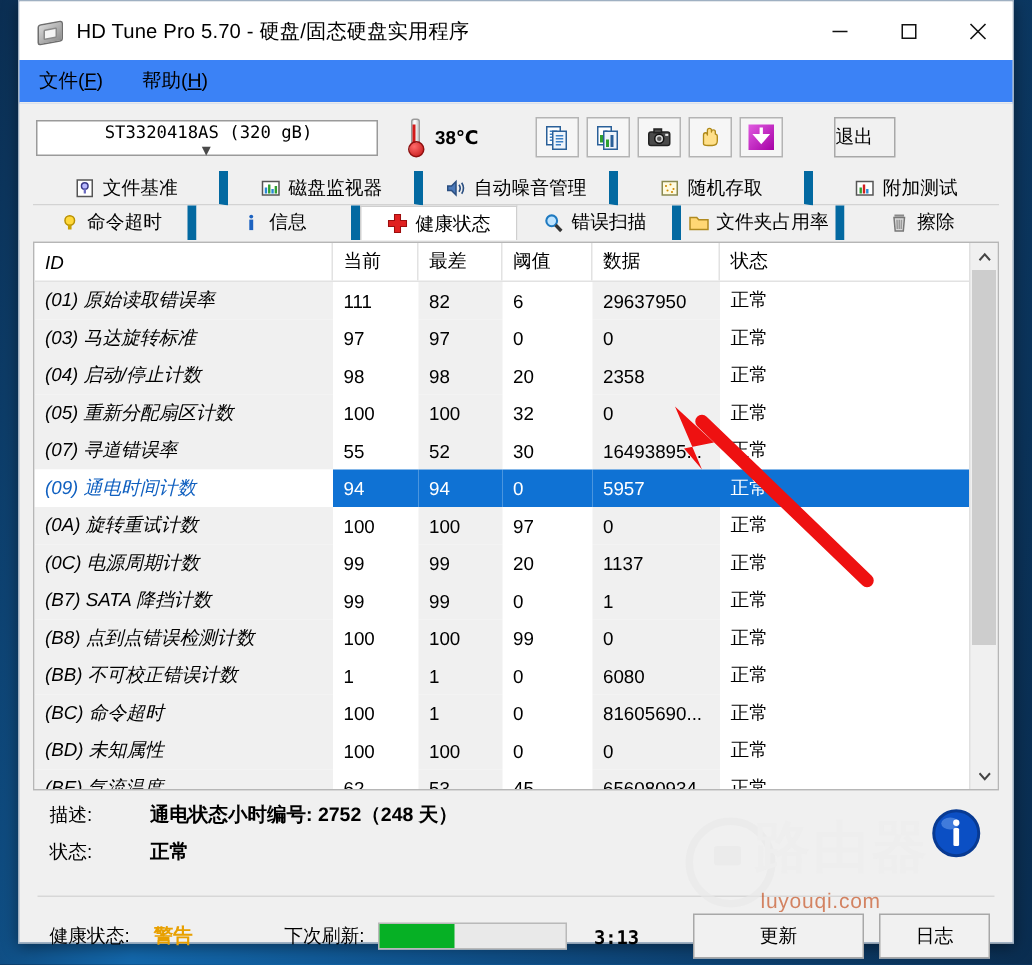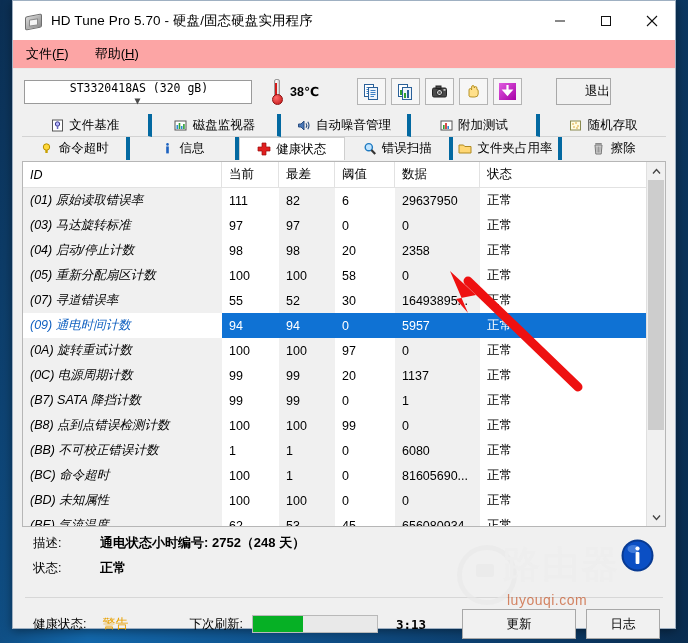--- a/index.html
+++ b/index.html
@@ -23,50 +23,50 @@
   }
   .app-icon .disk:after{
     content:"";position:absolute;left:3px;top:3px;width:7px;height:5px;
     background:#f4f4f4;border:1px solid #8a8a8a;border-radius:1px;
   }
   .title-text{font-size:13.5px;color:#000;letter-spacing:.1px;}
   .wbtns{position:absolute;right:0;top:0;height:39px;display:flex;}
   .wbtn{width:46px;height:39px;display:flex;align-items:center;justify-content:center;cursor:default;}
   .wbtn svg{display:block;}
   
-  .menubar{height:28px;background:#fca5a5;display:flex;align-items:center;padding-left:11px;border-bottom:1px solid #ebebeb;}
+  .menubar{height:28px;background:#3b82f6;display:flex;align-items:center;padding-left:11px;border-bottom:1px solid #ebebeb;}
   .menu-item{font-size:13px;color:#000;padding:3px 12px 4px 2px;margin-right:12px;}
   .menu-item u{text-decoration:underline;}
   
   .toolbar{height:45px;background:#f0f0f0;display:flex;align-items:center;padding-left:11px;position:relative;}
   .drivesel{
     width:228px;height:24px;background:#fff;border:1px solid #9a9a9a;
     display:flex;align-items:center;justify-content:space-between;
     font-family:"DejaVu Sans Mono","Liberation Mono",monospace;font-size:11.5px;color:#000;
     padding:0 4px 0 6px;box-sizing:border-box;flex-direction:column;
   }
   .drivesel .chev{color:#4a4a4a;font-size:10px;padding-right:3px;}
   .thermo{margin-left:17px;width:14px;height:26px;position:relative;}
   .thermo .stem{position:absolute;left:5px;top:0;width:4px;height:17px;background:linear-gradient(90deg,#e2e2e2,#fff 40%,#c9c9c9);border:1px solid #9b9b9b;border-radius:2px 2px 0 0;}
   .thermo .merc{position:absolute;left:6px;top:4px;width:2px;height:14px;background:#d21a1a;}
   .thermo .bulb{position:absolute;left:3px;top:15px;width:9px;height:9px;border-radius:50%;background:radial-gradient(circle at 35% 30%,#ff6a6a,#c11414);border:1px solid #8e0f0f;}
   .temp{font-size:12.5px;font-weight:bold;margin-left:7px;color:#000;}
   .tbtns{display:flex;margin-left:38px;gap:5px;}
   .tbtn{width:29px;height:27px;border:1px solid #b4b4b4;background:#f6f6f6;display:flex;align-items:center;justify-content:center;box-sizing:border-box;}
   .exitbtn{
-    margin-left:34px;width:55px;height:27px;border:1px solid #a8a8a8;background:#f1f1f1;
-    display:flex;align-items:center;justify-content:flex-end;font-size:12.5px;color:#000;box-sizing:border-box;
+    margin-left:34px;width:41px;height:27px;border:1px solid #a8a8a8;background:#f1f1f1;
+    display:flex;align-items:center;justify-content:flex-start;font-size:12.5px;color:#000;box-sizing:border-box;
   }
   
   .tabwrap{padding:0 9px;background:#f0f0f0;}
   .tabrow{display:flex;height:23px;}
   .tab{
     flex:1;display:flex;align-items:center;justify-content:center;gap:5px;
     font-size:12.5px;color:#000;background:#f0f0f0;
-    border-right:4px solid #0369a1;box-sizing:border-box;
+    border-right:6px solid #0369a1;box-sizing:border-box;
   }
   .tabrow.row1 .tab{border-bottom:1px solid #d3d3d3;}
   .tab:last-child{border-right:none;}
   .tab.active{background:#ffffff;border-left:1px solid #cfcfcf;border-right:1px solid #cfcfcf;border-top:1px solid #cfcfcf;}
   .ticon{width:14px;height:14px;display:flex;align-items:center;justify-content:center;flex:0 0 14px;}
   
   .listbox{
     margin:1px 9px 0 9px;height:366px;background:#fff;border:1px solid #b6b6b6;
     position:relative;box-sizing:border-box;overflow:hidden;
   }
@@ -91,21 +91,21 @@
   
   .desc{margin:7px 9px 0 9px;position:relative;height:60px;}
   .drow{display:flex;align-items:baseline;margin-bottom:7px;}
   .dlabel{width:78px;font-size:12.5px;color:#000;padding-left:11px;box-sizing:border-box;}
   .dval{font-size:13px;font-weight:bold;color:#000;}
   .infoicon{position:absolute;right:12px;top:5px;width:33px;height:33px;}
   .sep{margin:3px 12px 0 12px;border-top:1px solid #d7d7d7;}
   
   .footer{display:flex;align-items:center;height:52px;padding-left:20px;position:relative;}
   .flabel{font-size:12.5px;color:#000;}
-  .warnval{font-size:13px;font-weight:normal;color:#e8a000;margin-left:16px;text-align:center;}
+  .warnval{font-size:13px;font-weight:bold;color:#e8a000;margin-left:16px;text-align:center;}
   .refreshlbl{font-size:12.5px;color:#000;margin-left:61px;}
   .pbar{width:126px;height:18px;background:#e9e9e9;border:1px solid #b9b9b9;margin-left:9px;box-sizing:border-box;}
   .pfill{height:100%;background:#06b025;}
   .ptime{font-size:12.5px;font-weight:bold;color:#000;margin-left:18px;font-family:"DejaVu Sans Mono","Liberation Mono",monospace;}
   .fbtn{
     height:30px;border:1px solid #a8a8a8;background:#f1f1f1;display:flex;align-items:center;justify-content:center;
     font-size:12.5px;color:#000;box-sizing:border-box;
   }
   .fbtn.update{width:114px;margin-left:36px;}
   .fbtn.log{width:74px;margin-left:10px;}
@@ -253,40 +253,40 @@
               <path d="M1.5 5 L4 5 L7 2 L7 11 L4 8 L1.5 8 Z" fill="#4a78b8" stroke="#2a4e80"></path>
               <path d="M9 4.2 Q10.6 6.5 9 8.8" stroke="#2a4e80" fill="none" stroke-width="1.1"></path>
               <path d="M10.8 2.8 Q13.2 6.5 10.8 10.2" stroke="#2a4e80" fill="none" stroke-width="1.1"></path>
             </svg>
         </span>
         <span>自动噪音管理</span>
       </div>
       <div class="tab">
         <span class="ticon">
           <svg width="13" height="13" viewBox="0 0 13 13">
-              <rect x="1" y="2" width="11" height="9" fill="#fff" stroke="#555"></rect>
-              <rect x="3" y="6" width="1.6" height="4" fill="#2fa02f"></rect>
-              <rect x="5.2" y="4" width="1.6" height="6" fill="#d02020"></rect>
-              <rect x="7.4" y="7" width="1.6" height="3" fill="#2a8ad4"></rect>
-            </svg>
-        </span>
-        <span>附加测试</span>
-      </div>
-      <div class="tab">
-        <span class="ticon">
-          <svg width="13" height="13" viewBox="0 0 13 13">
               <rect x="1.5" y="2" width="10" height="9" fill="#fffbe0" stroke="#8a8a50"></rect>
               <circle cx="4" cy="5" r=".7" fill="#d08a00"></circle>
               <circle cx="7" cy="4" r=".7" fill="#d08a00"></circle>
               <circle cx="9" cy="7" r=".7" fill="#d08a00"></circle>
               <circle cx="5" cy="8" r=".7" fill="#d08a00"></circle>
               <circle cx="8" cy="9" r=".7" fill="#d08a00"></circle>
             </svg>
         </span>
         <span>随机存取</span>
+      </div>
+      <div class="tab">
+        <span class="ticon">
+          <svg width="13" height="13" viewBox="0 0 13 13">
+              <rect x="1" y="2" width="11" height="9" fill="#fff" stroke="#555"></rect>
+              <rect x="3" y="6" width="1.6" height="4" fill="#2fa02f"></rect>
+              <rect x="5.2" y="4" width="1.6" height="6" fill="#d02020"></rect>
+              <rect x="7.4" y="7" width="1.6" height="3" fill="#2a8ad4"></rect>
+            </svg>
+        </span>
+        <span>附加测试</span>
       </div>
     </div>
     <div class="tabrow row2">
       <div class="tab">
         <span class="ticon">
           <svg width="13" height="13" viewBox="0 0 13 13">
               <circle cx="6.5" cy="5" r="3.2" fill="#ffd83b" stroke="#b89000"></circle>
               <rect x="5.3" y="8" width="2.4" height="3" fill="#c8a000"></rect>
             </svg>
         </span>
@@ -373,21 +373,21 @@
             <div class="c1">98</div>
             <div class="c2">98</div>
             <div class="c3">20</div>
             <div class="c4">2358</div>
             <div class="c5">正常</div>
           </div>
           <div class="row">
             <div class="c0">(05) 重新分配扇区计数</div>
             <div class="c1">100</div>
             <div class="c2">100</div>
-            <div class="c3">58</div>
+            <div class="c3">32</div>
             <div class="c4">0</div>
             <div class="c5">正常</div>
           </div>
           <div class="row">
             <div class="c0">(07) 寻道错误率</div>
             <div class="c1">55</div>
             <div class="c2">52</div>
             <div class="c3">30</div>
             <div class="c4">16493895...</div>
             <div class="c5">正常</div>

